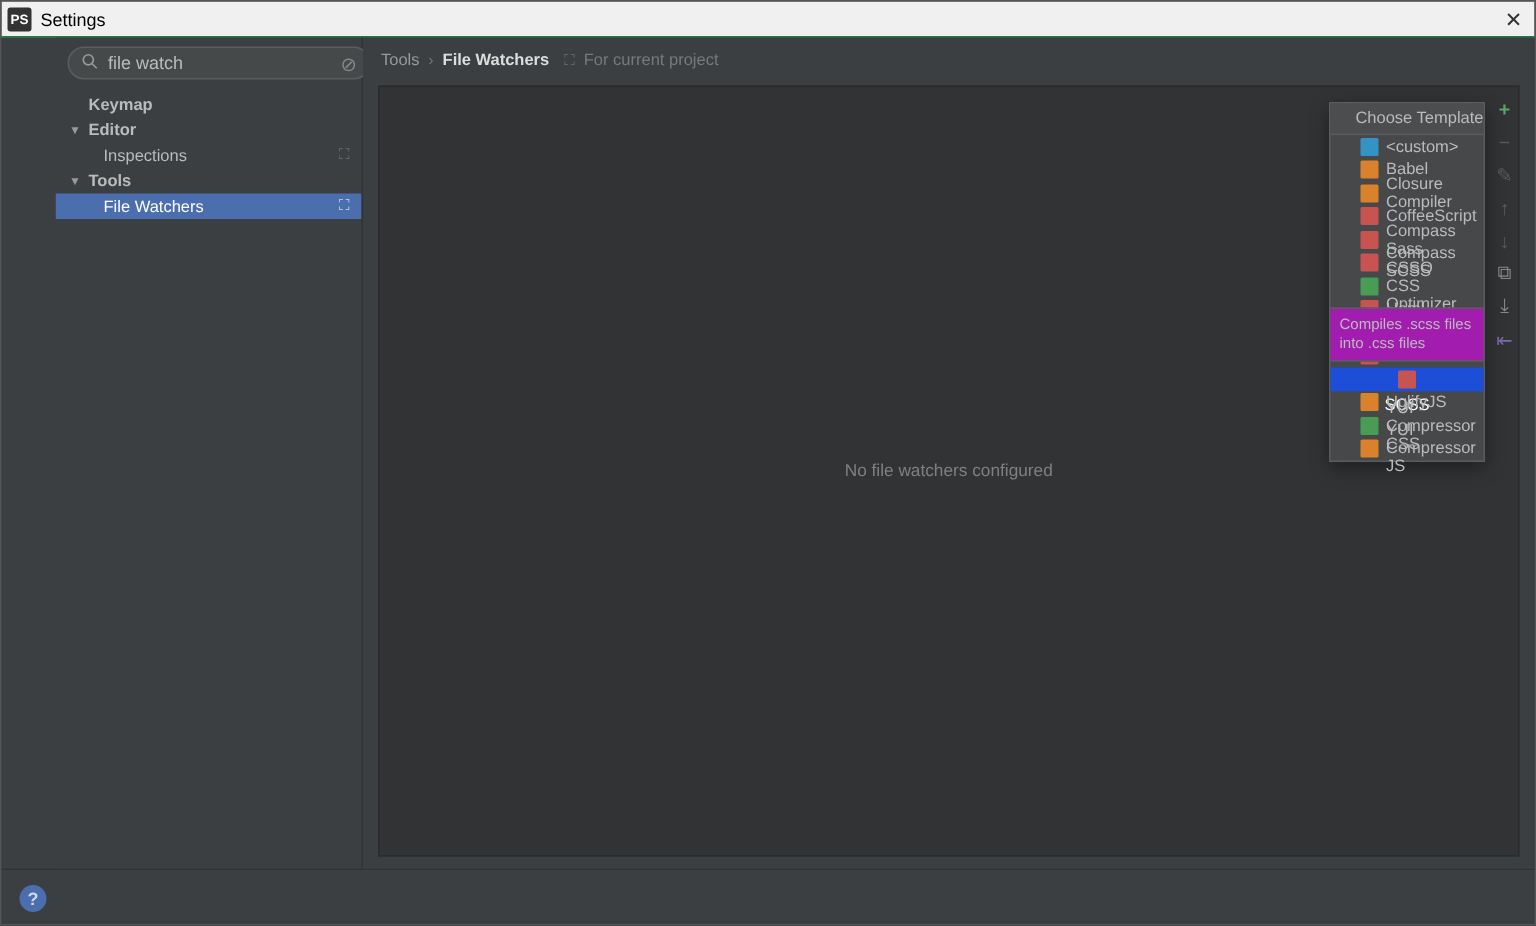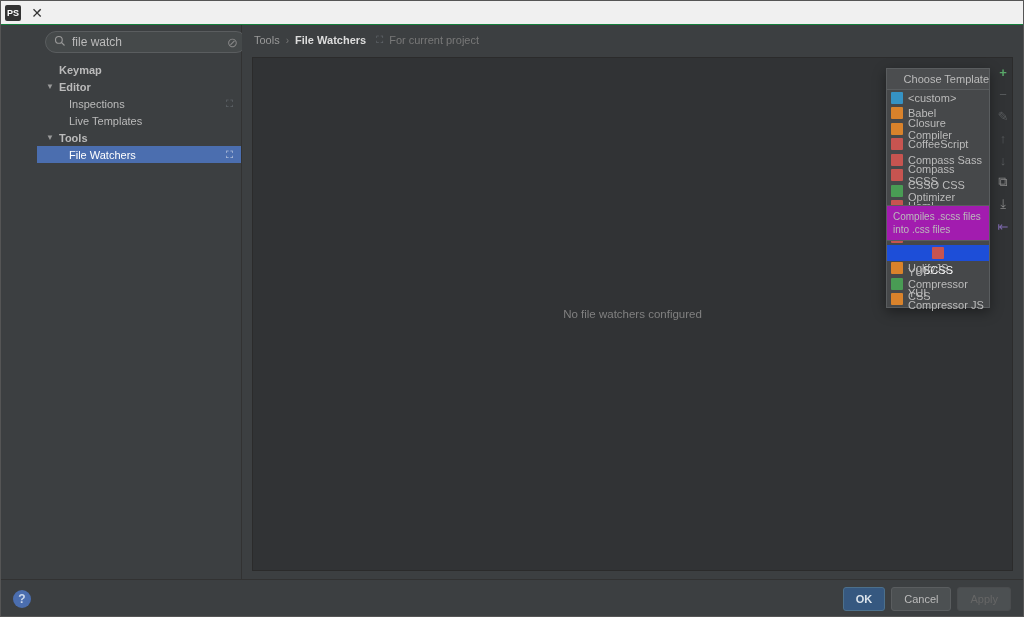--- a/index.html
+++ b/index.html
@@ -199,21 +199,21 @@
   text-align: right;
   font-size: 11px;
   color: #bbb;
   padding: 4px 0;
   border-bottom: 1px solid #5a5d5f;
   background: #4b4d4f;
 }
 .popup-item {
   display: flex;
   align-items: center;
-  padding: 2px 4px;
+  padding: 2px 20px;
   height: 15.5px;
   font-size: 11px;
   cursor: pointer;
   gap: 5px;
 }
 .popup-item.selected {
   background: #1d4ed8;
   color: #fff;
   flex-direction: column;
 }
@@ -285,20 +285,21 @@
   color: #666;
   border-color: #4a4c4e;
   cursor: default;
 }
 </style>
 </head>
 <body>
 
 <div class="titlebar">
   <div class="app-icon">PS</div>
+  <div class="title">Settings</div>
   <div class="close">✕</div>
 </div>
 
 <div class="body-area">
   <div class="sidebar">
     <div class="search-row">
       <div class="search-box">
         <span class="icon">
           <svg width="12" height="12" viewBox="0 0 16 16">
               <circle cx="6.5" cy="6.5" r="4.5" fill="none" stroke="#999" stroke-width="1.5"></circle>
@@ -314,23 +315,20 @@
           <span>Keymap</span>
         </div>
         <div class="tree-item lvl1">
           <span class="caret">▼</span>
           <span>Editor</span>
         </div>
         <div class="tree-item lvl2">
           <span>Inspections</span>
           <span class="indicator">⛶</span>
         </div>
-        <div class="tree-item lvl2">
-          <span>Live Templates</span>
-        </div>
         <div class="tree-item lvl1">
           <span class="caret">▼</span>
           <span>Tools</span>
         </div>
         <div class="tree-item lvl2 selected">
           <span>File Watchers</span>
           <span class="indicator">⛶</span>
         </div>
       </div>
   </div>
@@ -418,18 +416,13 @@
             </div>
           </div>
       </div>
       <div class="tooltip">Compiles .scss files into .css files</div>
     </div>
   </div>
 </div>
 
 <div class="footer">
   <div class="help-icon">?</div>
-  <div class="footer-buttons">
-    <button class="btn primary">OK</button>
-    <button class="btn">Cancel</button>
-    <button class="btn disabled">Apply</button>
-  </div>
 </div>
 
 </body></html>

